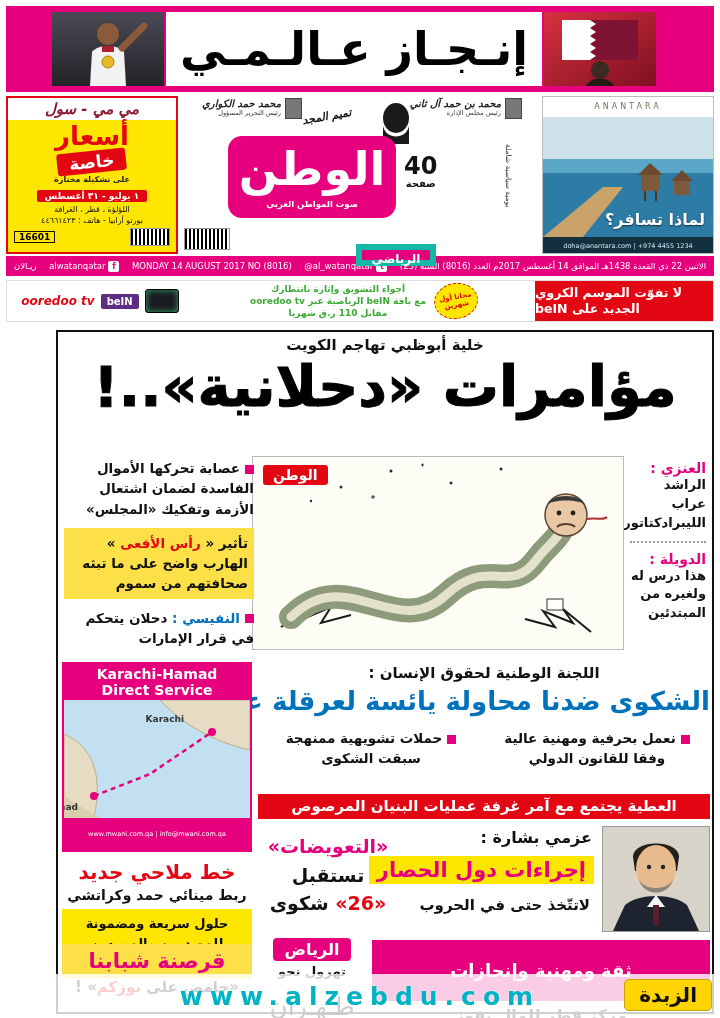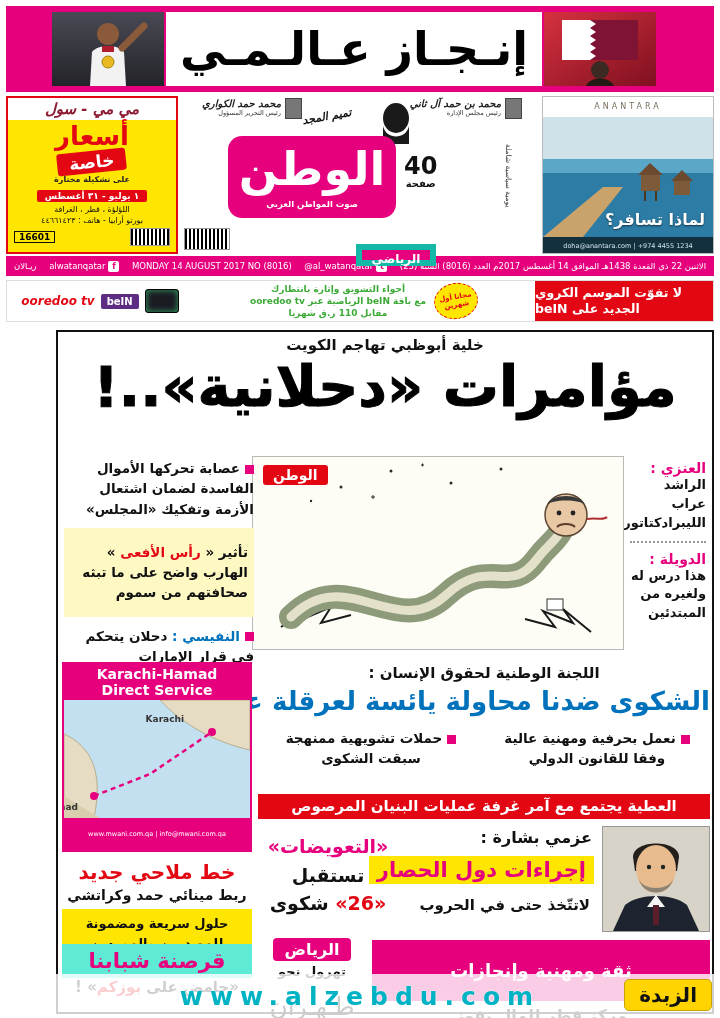--- a/index.html
+++ b/index.html
@@ -75,21 +75,21 @@
   .mb-kicker{position:absolute;top:4px;left:0;right:0;text-align:center;font-size:15px;font-weight:900;color:#111}
   .mb-headline{position:absolute;top:22px;left:0;right:0;text-align:center;font-size:56px;font-weight:900;color:#000;-webkit-text-stroke:1px #000;white-space:nowrap;letter-spacing:-1px}
   .quotes-col{position:absolute;right:6px;top:128px;width:76px;text-align:right}
   .q-name{font-size:14px;font-weight:900}
   .q-text{font-size:13px;font-weight:bold;line-height:1.45;color:#111}
   .q-div{border-top:2px dotted #999;margin:8px 0}
   .cartoon{position:absolute;right:88px;top:124px;width:372px;height:194px;border:1px solid #b9b9b9;background:#fdfdf6;overflow:hidden}
   .cartoon-label{position:absolute;top:8px;left:10px;background:#e30613;color:#fff;font-weight:900;font-size:14px;padding:2px 10px;border-radius:3px}
   .points-col{position:absolute;left:6px;top:126px;width:190px}
   .point{font-size:13.5px;font-weight:bold;line-height:1.5;text-align:right;margin-bottom:9px;color:#111}
-  .point.yel{background:#fef9c3;padding:14px 6px}
+  .point.yel{background:#fde047;padding:5px 6px}
   .nhrc{position:absolute;left:200px;top:332px;width:452px;text-align:center}
   .nh-kick{font-size:15px;font-weight:900;color:#111}
   .nh-head{font-size:26px;font-weight:900;color:#0072bc;margin-top:4px;white-space:nowrap}
   .nh-bullets{display:flex;justify-content:space-around;margin-top:12px}
   .nh-b{font-size:13.5px;font-weight:bold;color:#111;width:46%;line-height:1.5}
   .attiyah{position:absolute;left:200px;top:462px;width:452px;height:25px;background:#e30613;color:#fff;font-weight:900;font-size:15px;text-align:center;line-height:25px;white-space:nowrap}
   .karachi{position:absolute;left:4px;top:330px;width:190px}
   .k-ad{border:2px solid #e6007d}
   .k-head{background:#e6007d;color:#fff;font-weight:900;font-size:14px;text-align:center;padding:2px 0;direction:ltr;line-height:1.15}
   .k-map{display:block}
@@ -109,21 +109,21 @@
   .bi-sub{position:absolute;right:120px;top:70px;font-size:15px;font-weight:900;color:#111}
   .qfc{position:absolute;left:314px;top:608px;width:338px;text-align:center}
   .qfc-bar{background:#e6007d;color:#fff;font-weight:900;font-size:18px;padding:20px 0}
   .qfc-l1{font-size:16px;font-weight:900;margin-top:5px;color:#111}
   .qfc-l2{font-size:13.5px;font-weight:900;margin-top:2px;color:#111}
   .riyadh{position:absolute;left:200px;top:606px;width:108px;text-align:center}
   .ry-1{display:inline-block;background:#e6007d;color:#fff;font-weight:900;font-size:16px;padding:2px 12px;border-radius:4px}
   .ry-2{font-size:13px;font-weight:900;margin-top:3px;color:#111}
   .ry-3{font-size:25px;font-weight:400;color:#000;margin-top:13px;letter-spacing:1px}
   .piracy{position:absolute;left:4px;top:612px;width:190px;text-align:center}
-  .pi-head{background:#5eead4;color:#e6007d;font-weight:900;font-size:21px;padding:5px 18px}
+  .pi-head{background:#fde047;color:#e6007d;font-weight:900;font-size:21px;padding:5px 18px}
   .pi-sub{font-size:15px;font-weight:900;color:#111}
 
   
   .watermark{position:absolute;left:0;top:974px;width:720px;height:44px;background:rgba(255,255,255,.8);z-index:50;display:flex;align-items:center;justify-content:center;direction:ltr}
   .wm-url{color:#00b3c4;font-weight:900;font-size:25px;letter-spacing:7px;text-shadow:0 0 2px #fff}
   .wm-logo{position:absolute;right:8px;top:5px;background:#ffd400;color:#111;font-weight:900;font-size:20px;padding:3px 14px;border-radius:5px;border:1px solid #caa400}
 </style>
 </head>
 <body>
 

